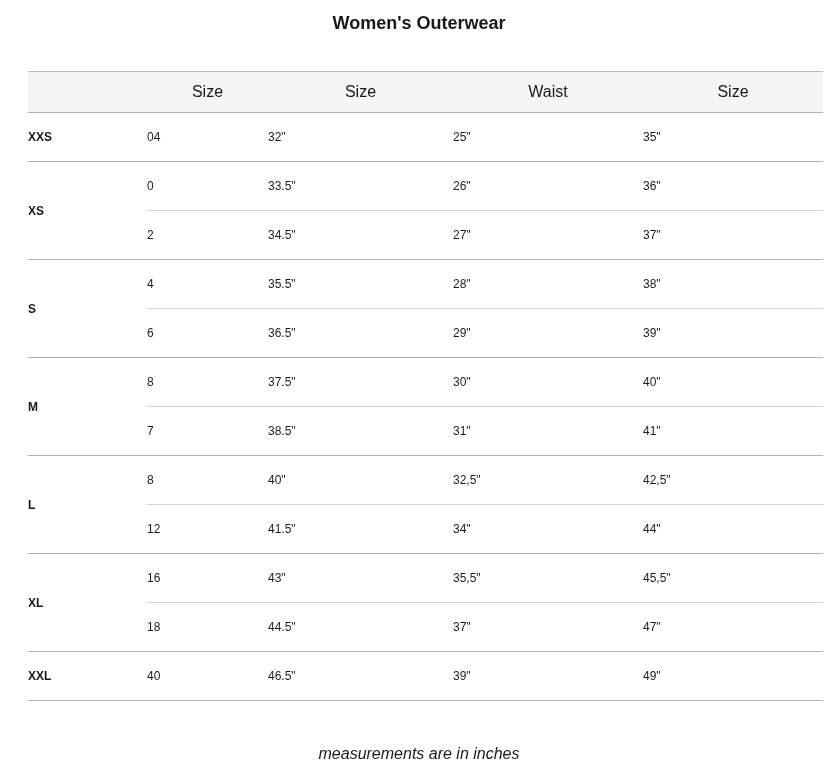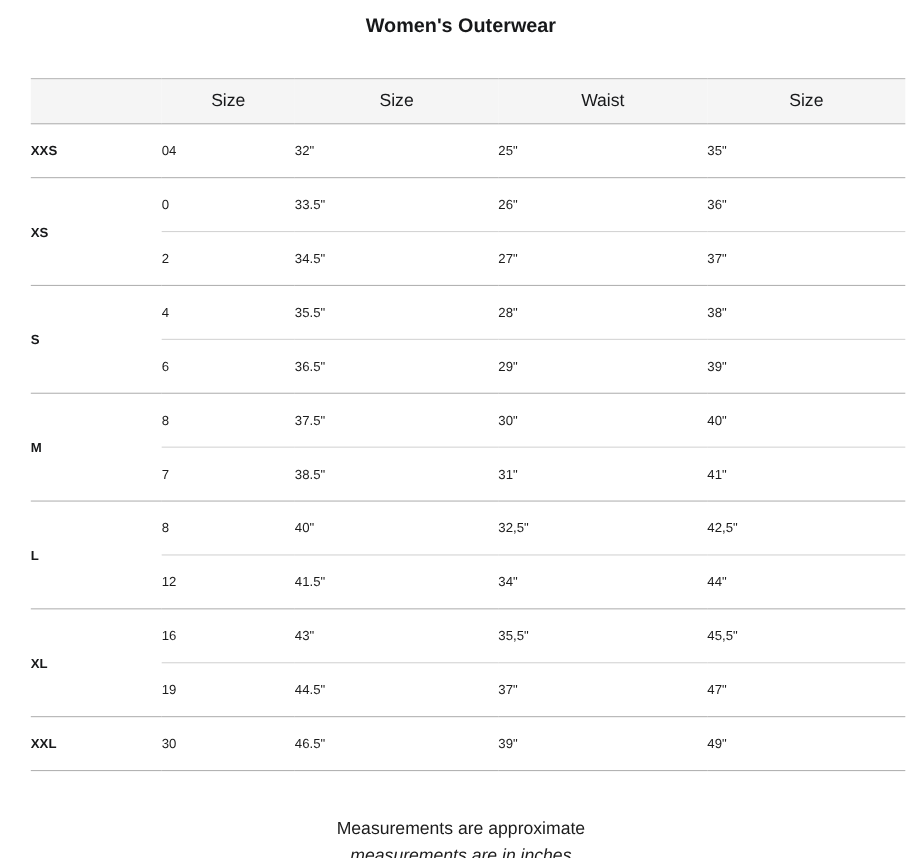--- a/index.html
+++ b/index.html
@@ -175,36 +175,35 @@
 
     <tbody>
       <tr>
         <td class="group" rowspan="2">XL</td>
         <td>16</td>
         <td>43"</td>
         <td>35,5"</td>
         <td>45,5"</td>
       </tr>
       <tr>
-        <td>19</td>
+        <td>18</td>
         <td>44.5"</td>
         <td>37"</td>
         <td>47"</td>
       </tr>
     </tbody>
 
     <tbody>
       <tr>
         <td class="group" rowspan="1">XXL</td>
-        <td>30</td>
+        <td>40</td>
         <td>46.5"</td>
         <td>39"</td>
         <td>49"</td>
       </tr>
     </tbody>
   </table>
 
   <div class="footer">
-    <div class="note-regular">Measurements are approximate</div>
     <div class="note-italic">measurements are in inches</div>
   </div>
 
 </div>
 
 </body></html>

